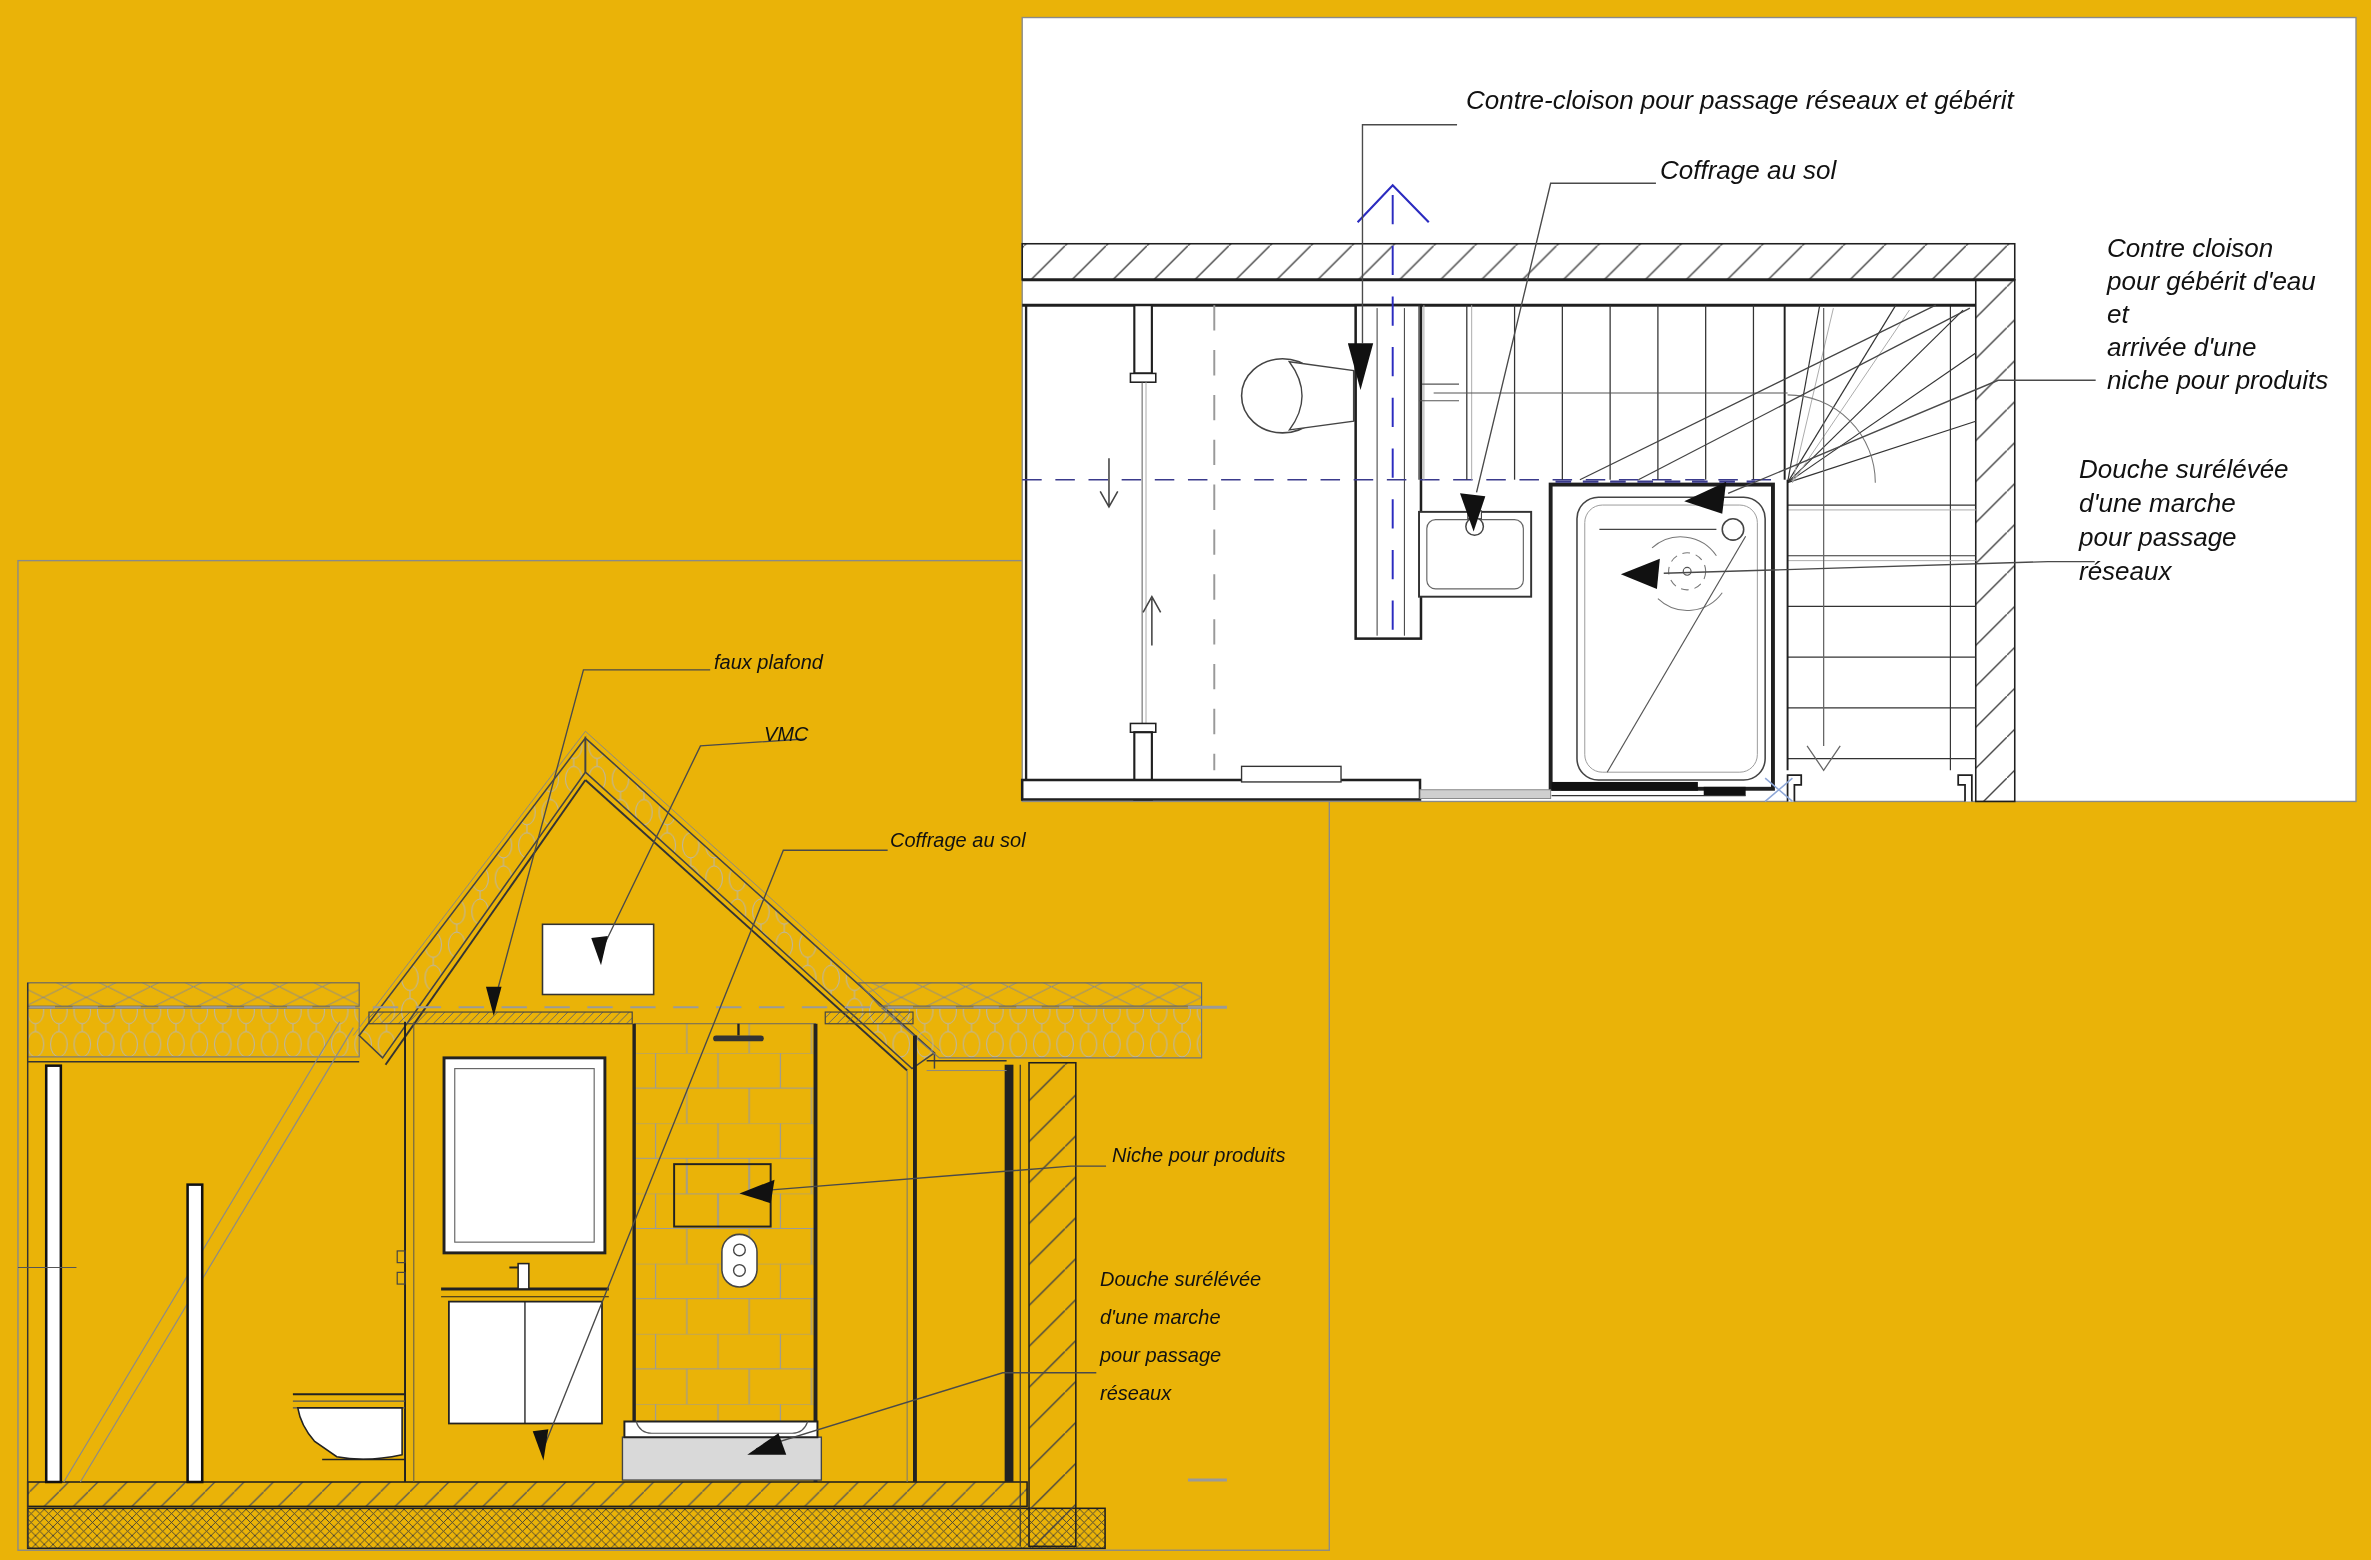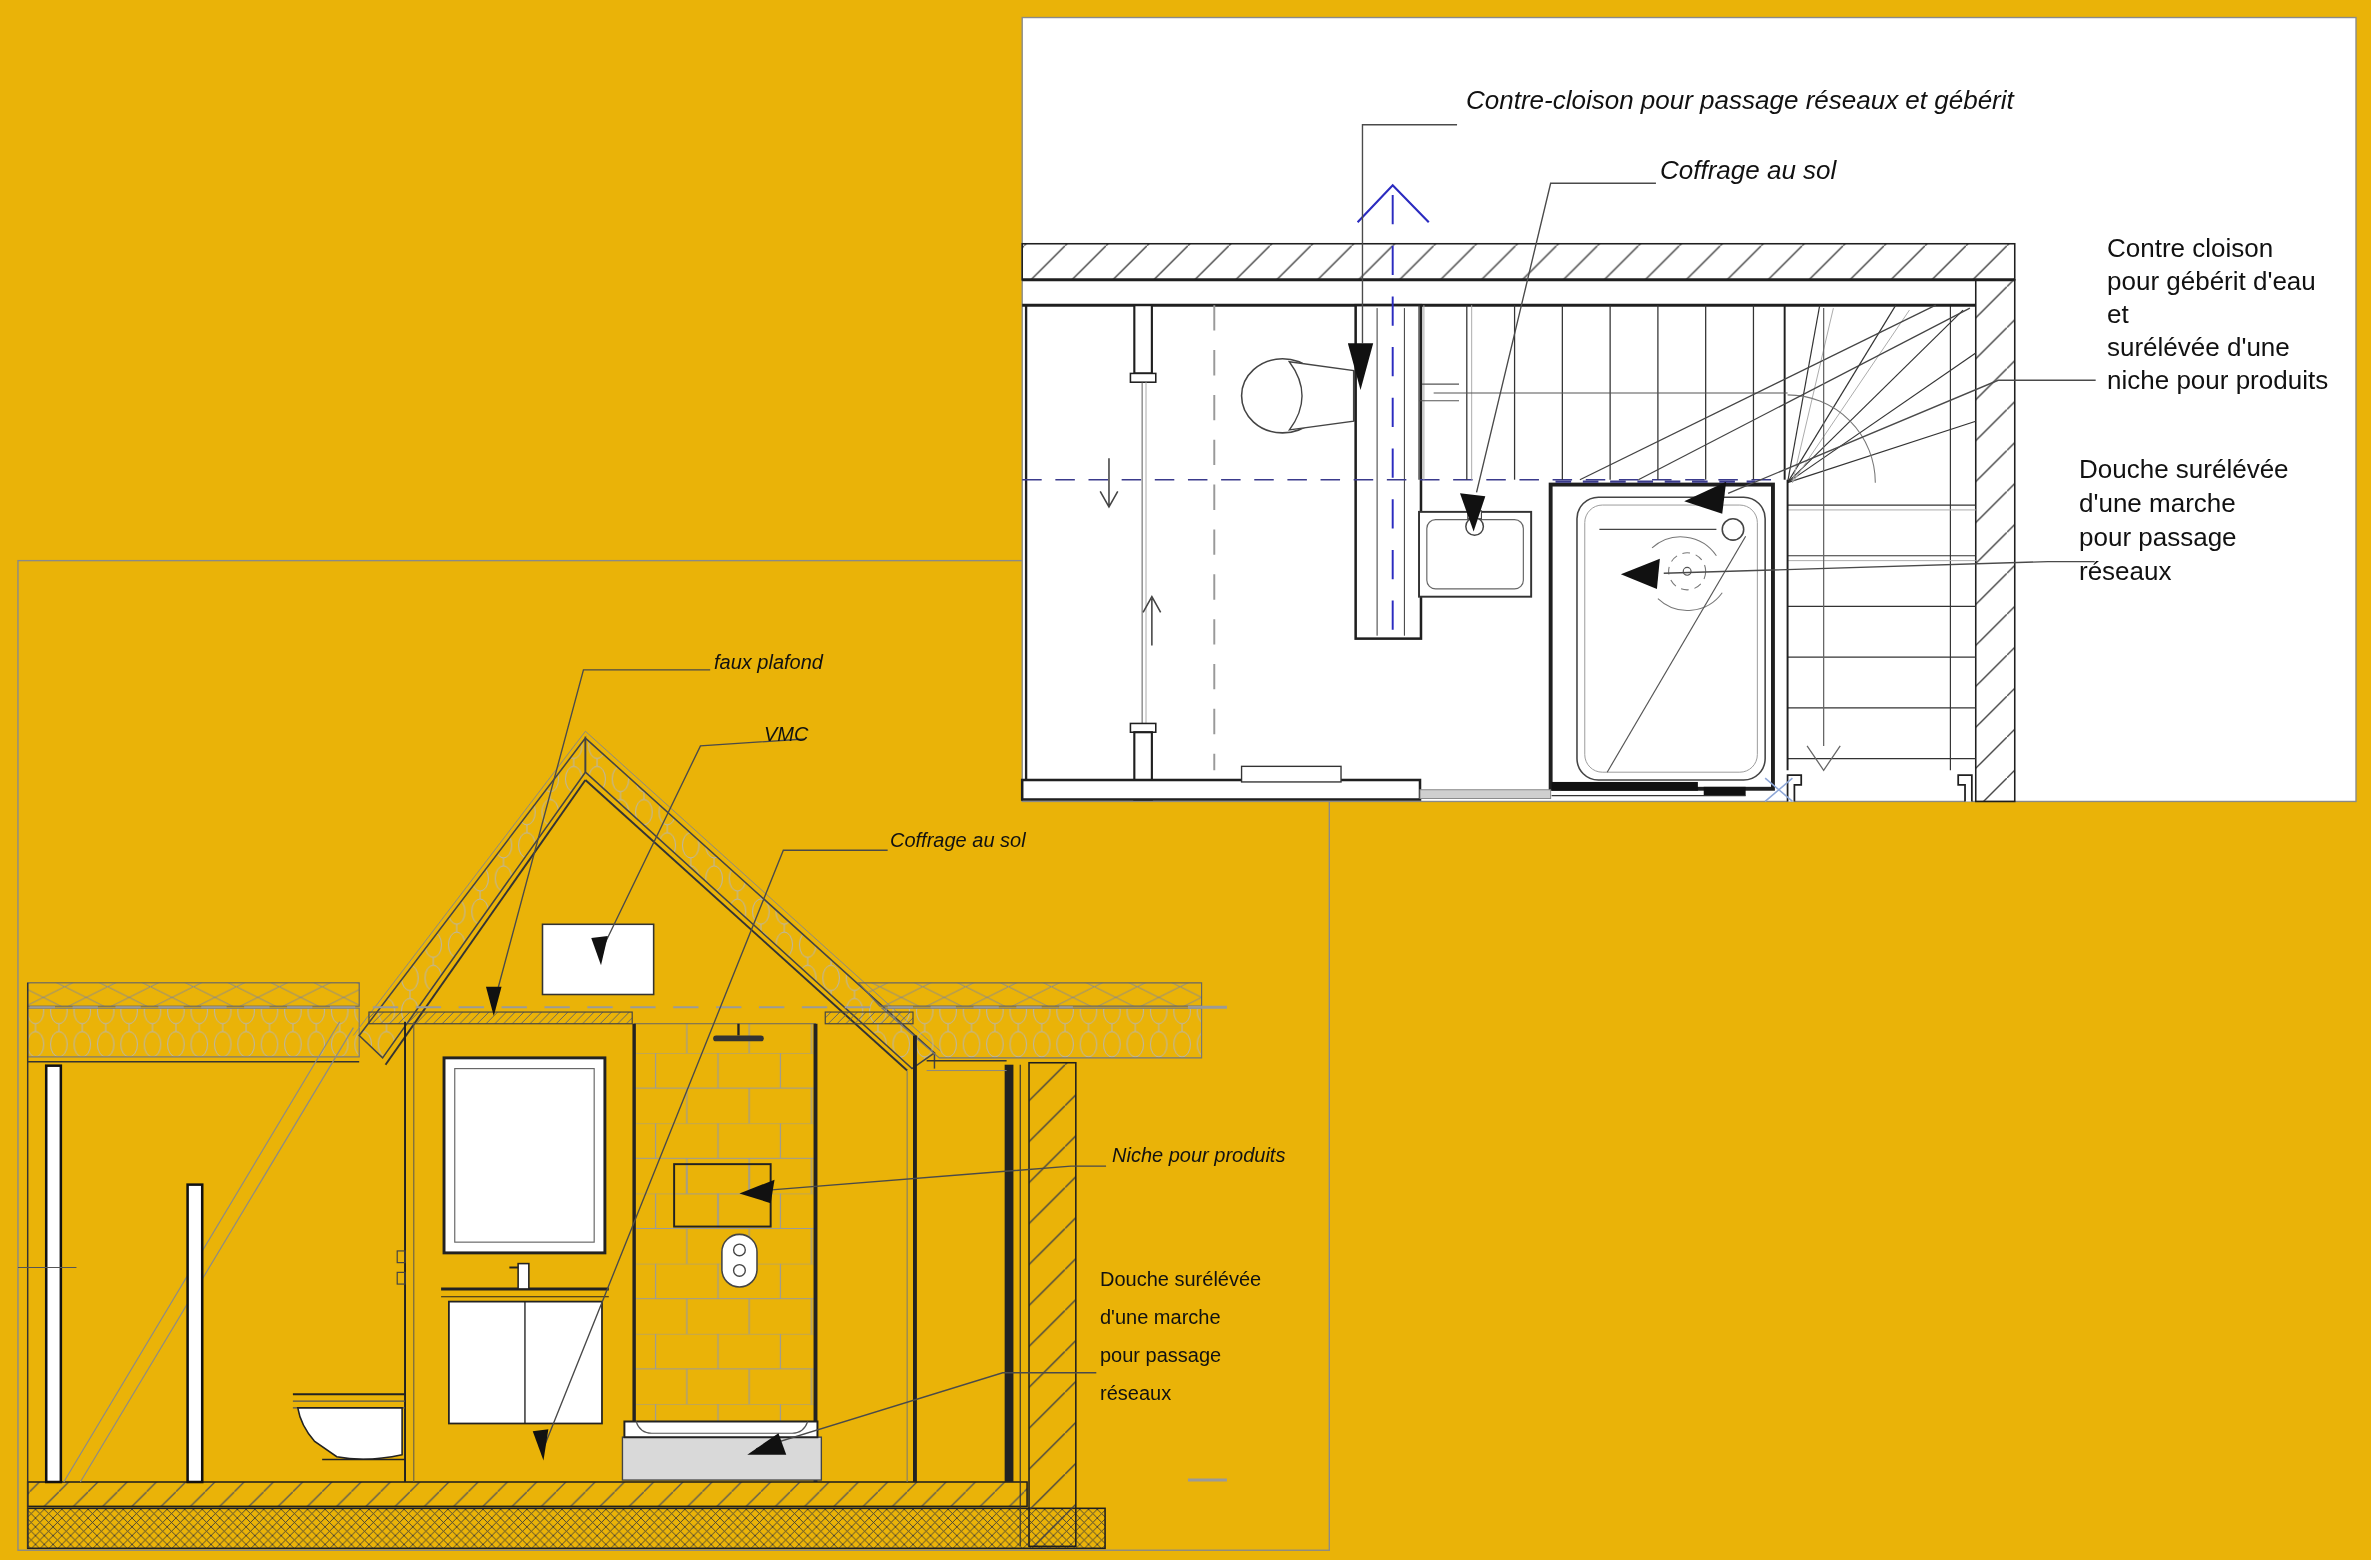--- a/index.html
+++ b/index.html
@@ -3,21 +3,21 @@
 <meta charset="utf-8">
 <style>
   html,body{margin:0;padding:0;background:#fff;}
   #stage{position:relative;width:2372px;height:1560px;background:#eab308;overflow:hidden;
          font-family:"Liberation Sans", sans-serif;}
   svg{position:absolute;left:0;top:0;}
   .lbl{position:absolute;font-style:italic;color:#111;white-space:nowrap;
        font-family:"Liberation Sans", sans-serif;}
   .lbl-27{font-size:26px;line-height:33px;}
   .lbl-26{font-size:20px;line-height:33px;}
-  .block{position:absolute;color:#111;
+  .block{position:absolute;font-style:italic;color:#111;
          font-family:"Liberation Sans", sans-serif;}
   .block div{white-space:nowrap;}
 </style>
 </head>
 <body>
 
 <div id="stage">
 
 <svg width="2372" height="1560" viewBox="0 0 2432 1600">
   <defs>
@@ -303,21 +303,21 @@
   </g>
 </svg>
 
   <div class="lbl lbl-27" style="left:1466px;top:84px;">Contre-cloison pour passage réseaux et gébérit</div>
   <div class="lbl lbl-27" style="left:1660px;top:154px;">Coffrage au sol</div>
 
   <div class="block lbl-27" style="left:2107px;top:232px;line-height:33px;">
     <div>Contre cloison</div>
     <div>pour gébérit d'eau</div>
     <div>et</div>
-    <div>surélévée d'une</div>
+    <div>arrivée d'une</div>
     <div>niche pour produits</div>
   </div>
 
   <div class="block lbl-27" style="left:2079px;top:452px;line-height:34px;">
     <div>Douche surélévée</div>
     <div>d'une marche</div>
     <div>pour passage</div>
     <div>réseaux</div>
   </div>
 

